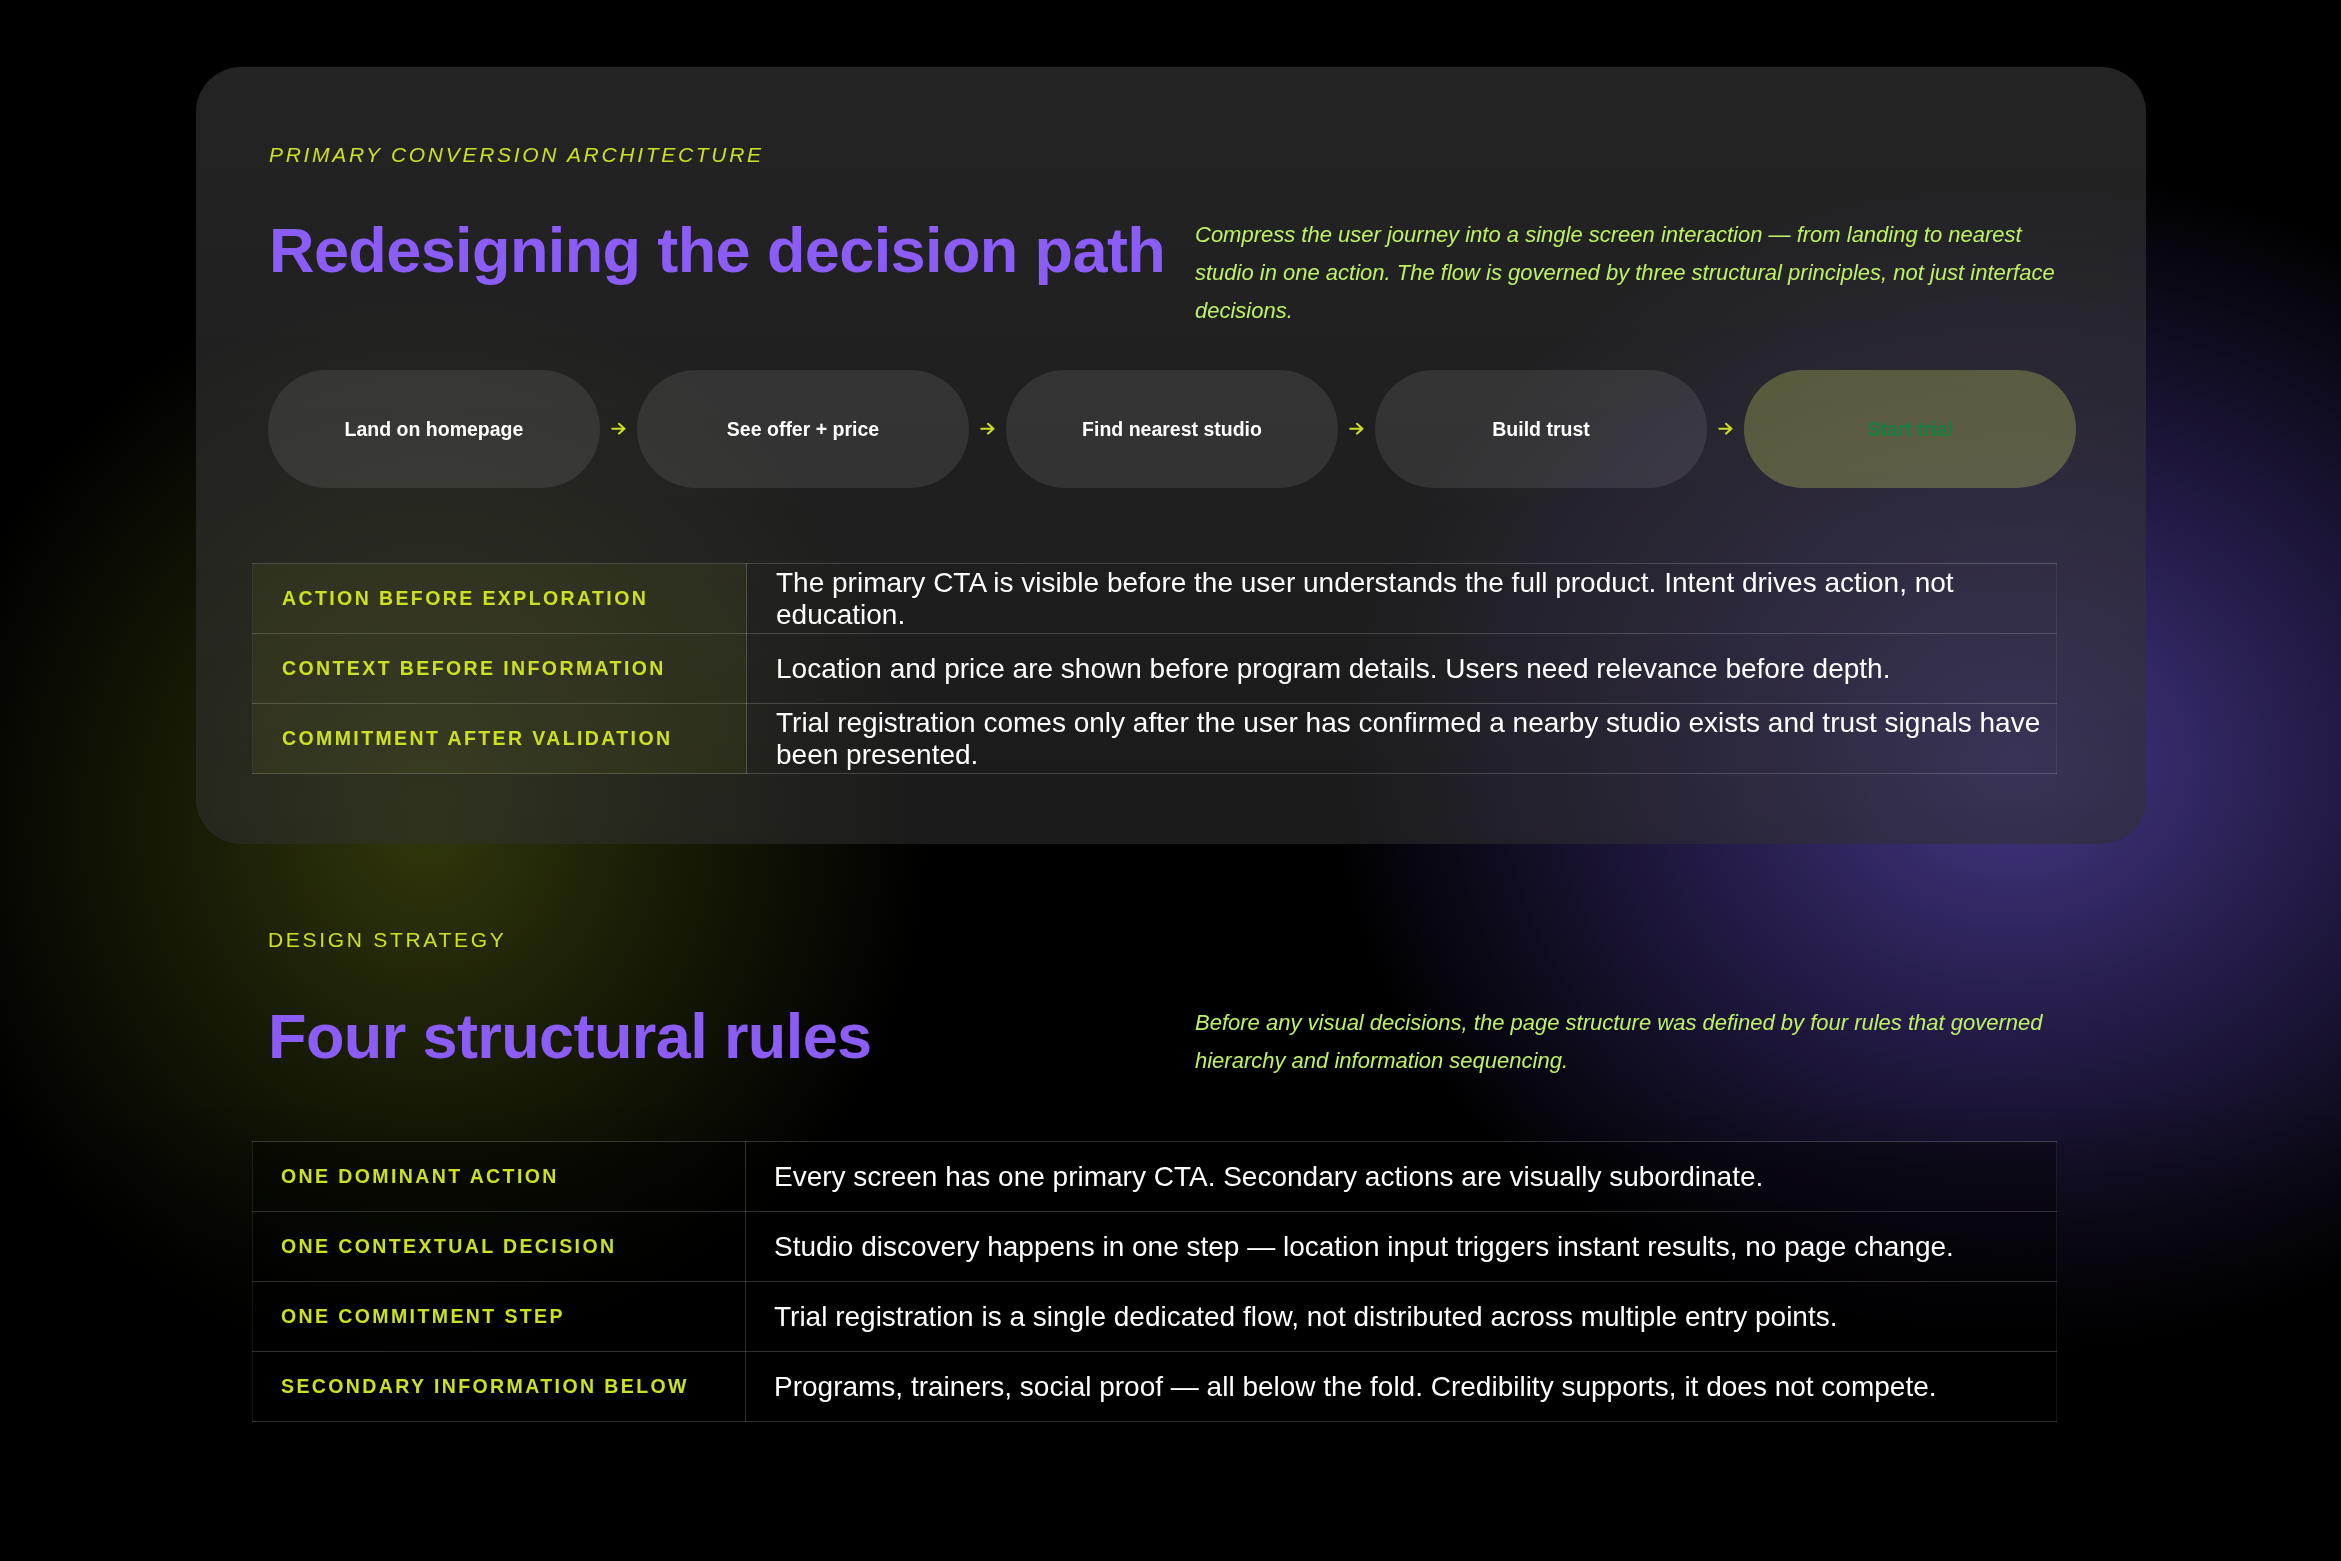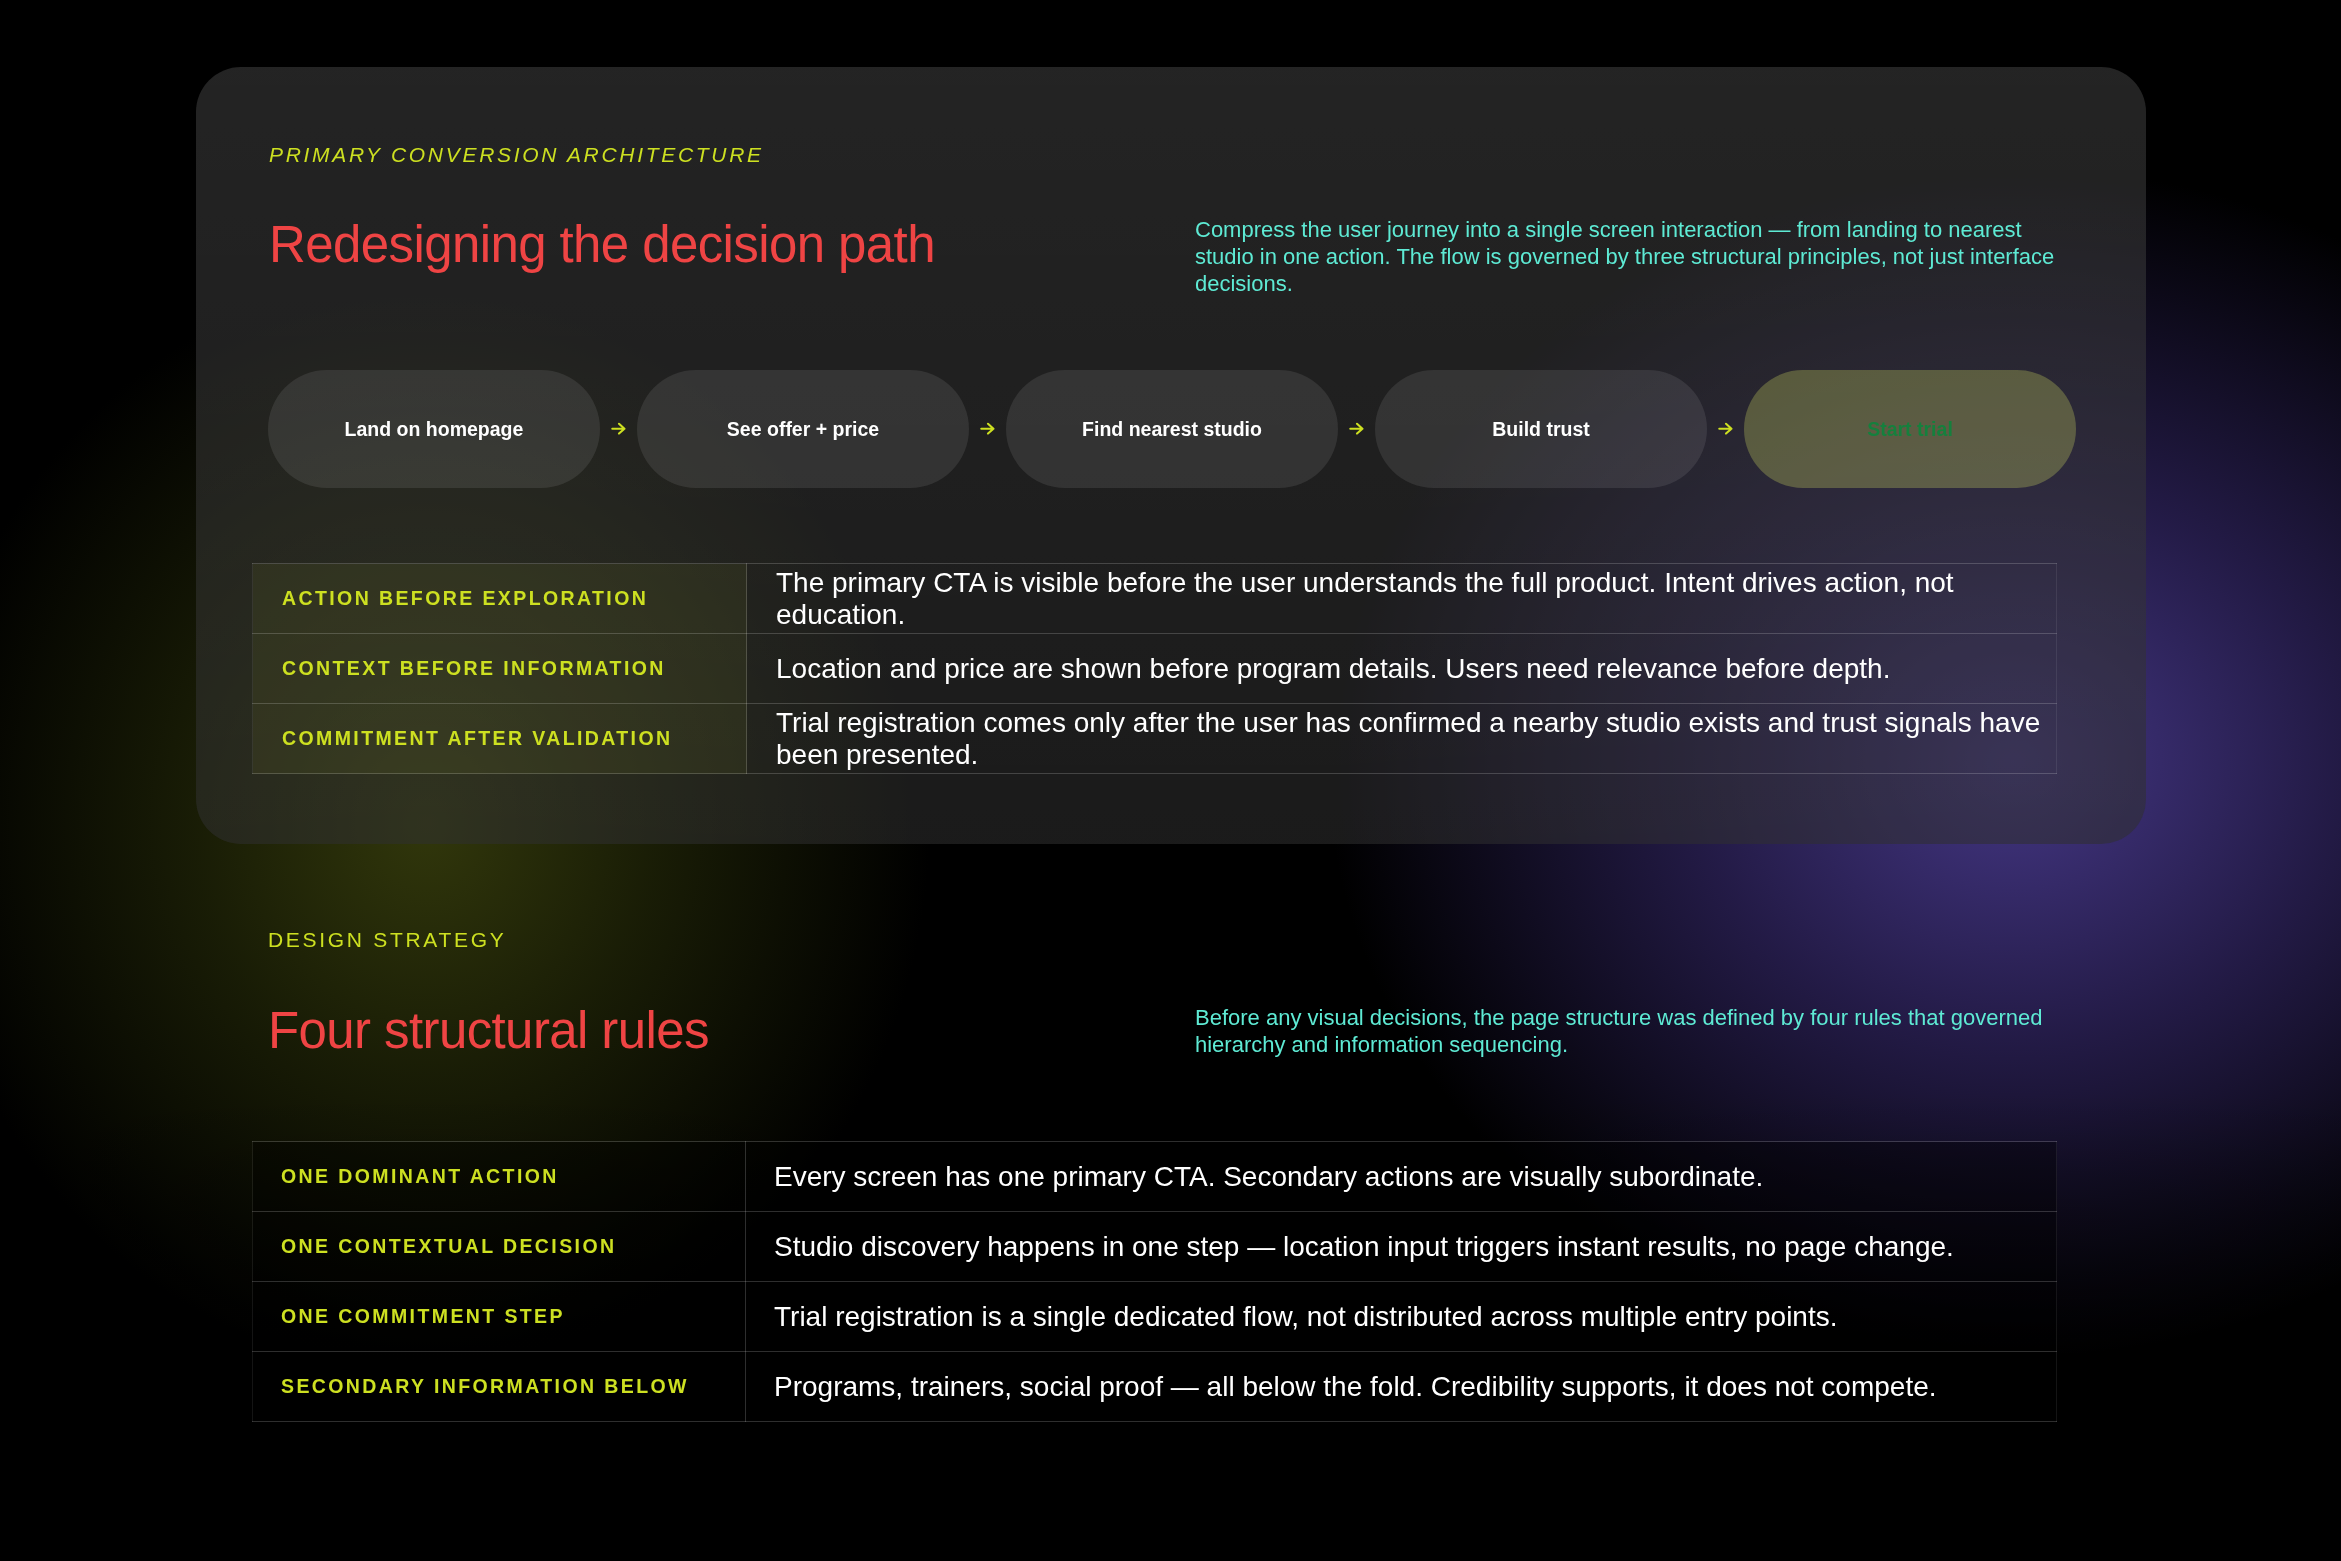--- a/index.html
+++ b/index.html
@@ -29,25 +29,25 @@
   .card::before {
     content: ""; position: absolute; inset: 0;
     background: linear-gradient(180deg, rgba(255,255,255,0.06) 0%, rgba(255,255,255,0.02) 100%);
   }
 
   .eyebrow {
     position: absolute; font-size: 21px; letter-spacing: 2.7px; color: #cde021;
     font-weight: 400; line-height: 1;
   }
   .title {
-    position: absolute; font-size: 51px; font-weight: 400; color: #ef4444; line-height: 1;
+    position: absolute; font-size: 63px; font-weight: 700; color: #8b5cf6; line-height: 1;
     letter-spacing: -0.6px;
   }
   .lede {
-    position: absolute; font-size: 22px; line-height: 27px; color: #5eead4; width: 890px;
+    position: absolute; font-size: 22px; line-height: 38px; color: #bef264; width: 890px; font-style: italic;
   }
 
   .flow { position: absolute; left: 268px; top: 370px; width: 1805px; height: 118px; display: flex; align-items: center; }
   .pill {
     width: 332px; height: 118px; border-radius: 59px;
     background: rgba(255,255,255,0.09);
     display: flex; align-items: center; justify-content: center;
     font-weight: 700; font-size: 19.5px; color: #fff; flex: 0 0 auto;
   }
   .pill.cta { background: rgba(220,230,100,0.28); color: #15803d; }

